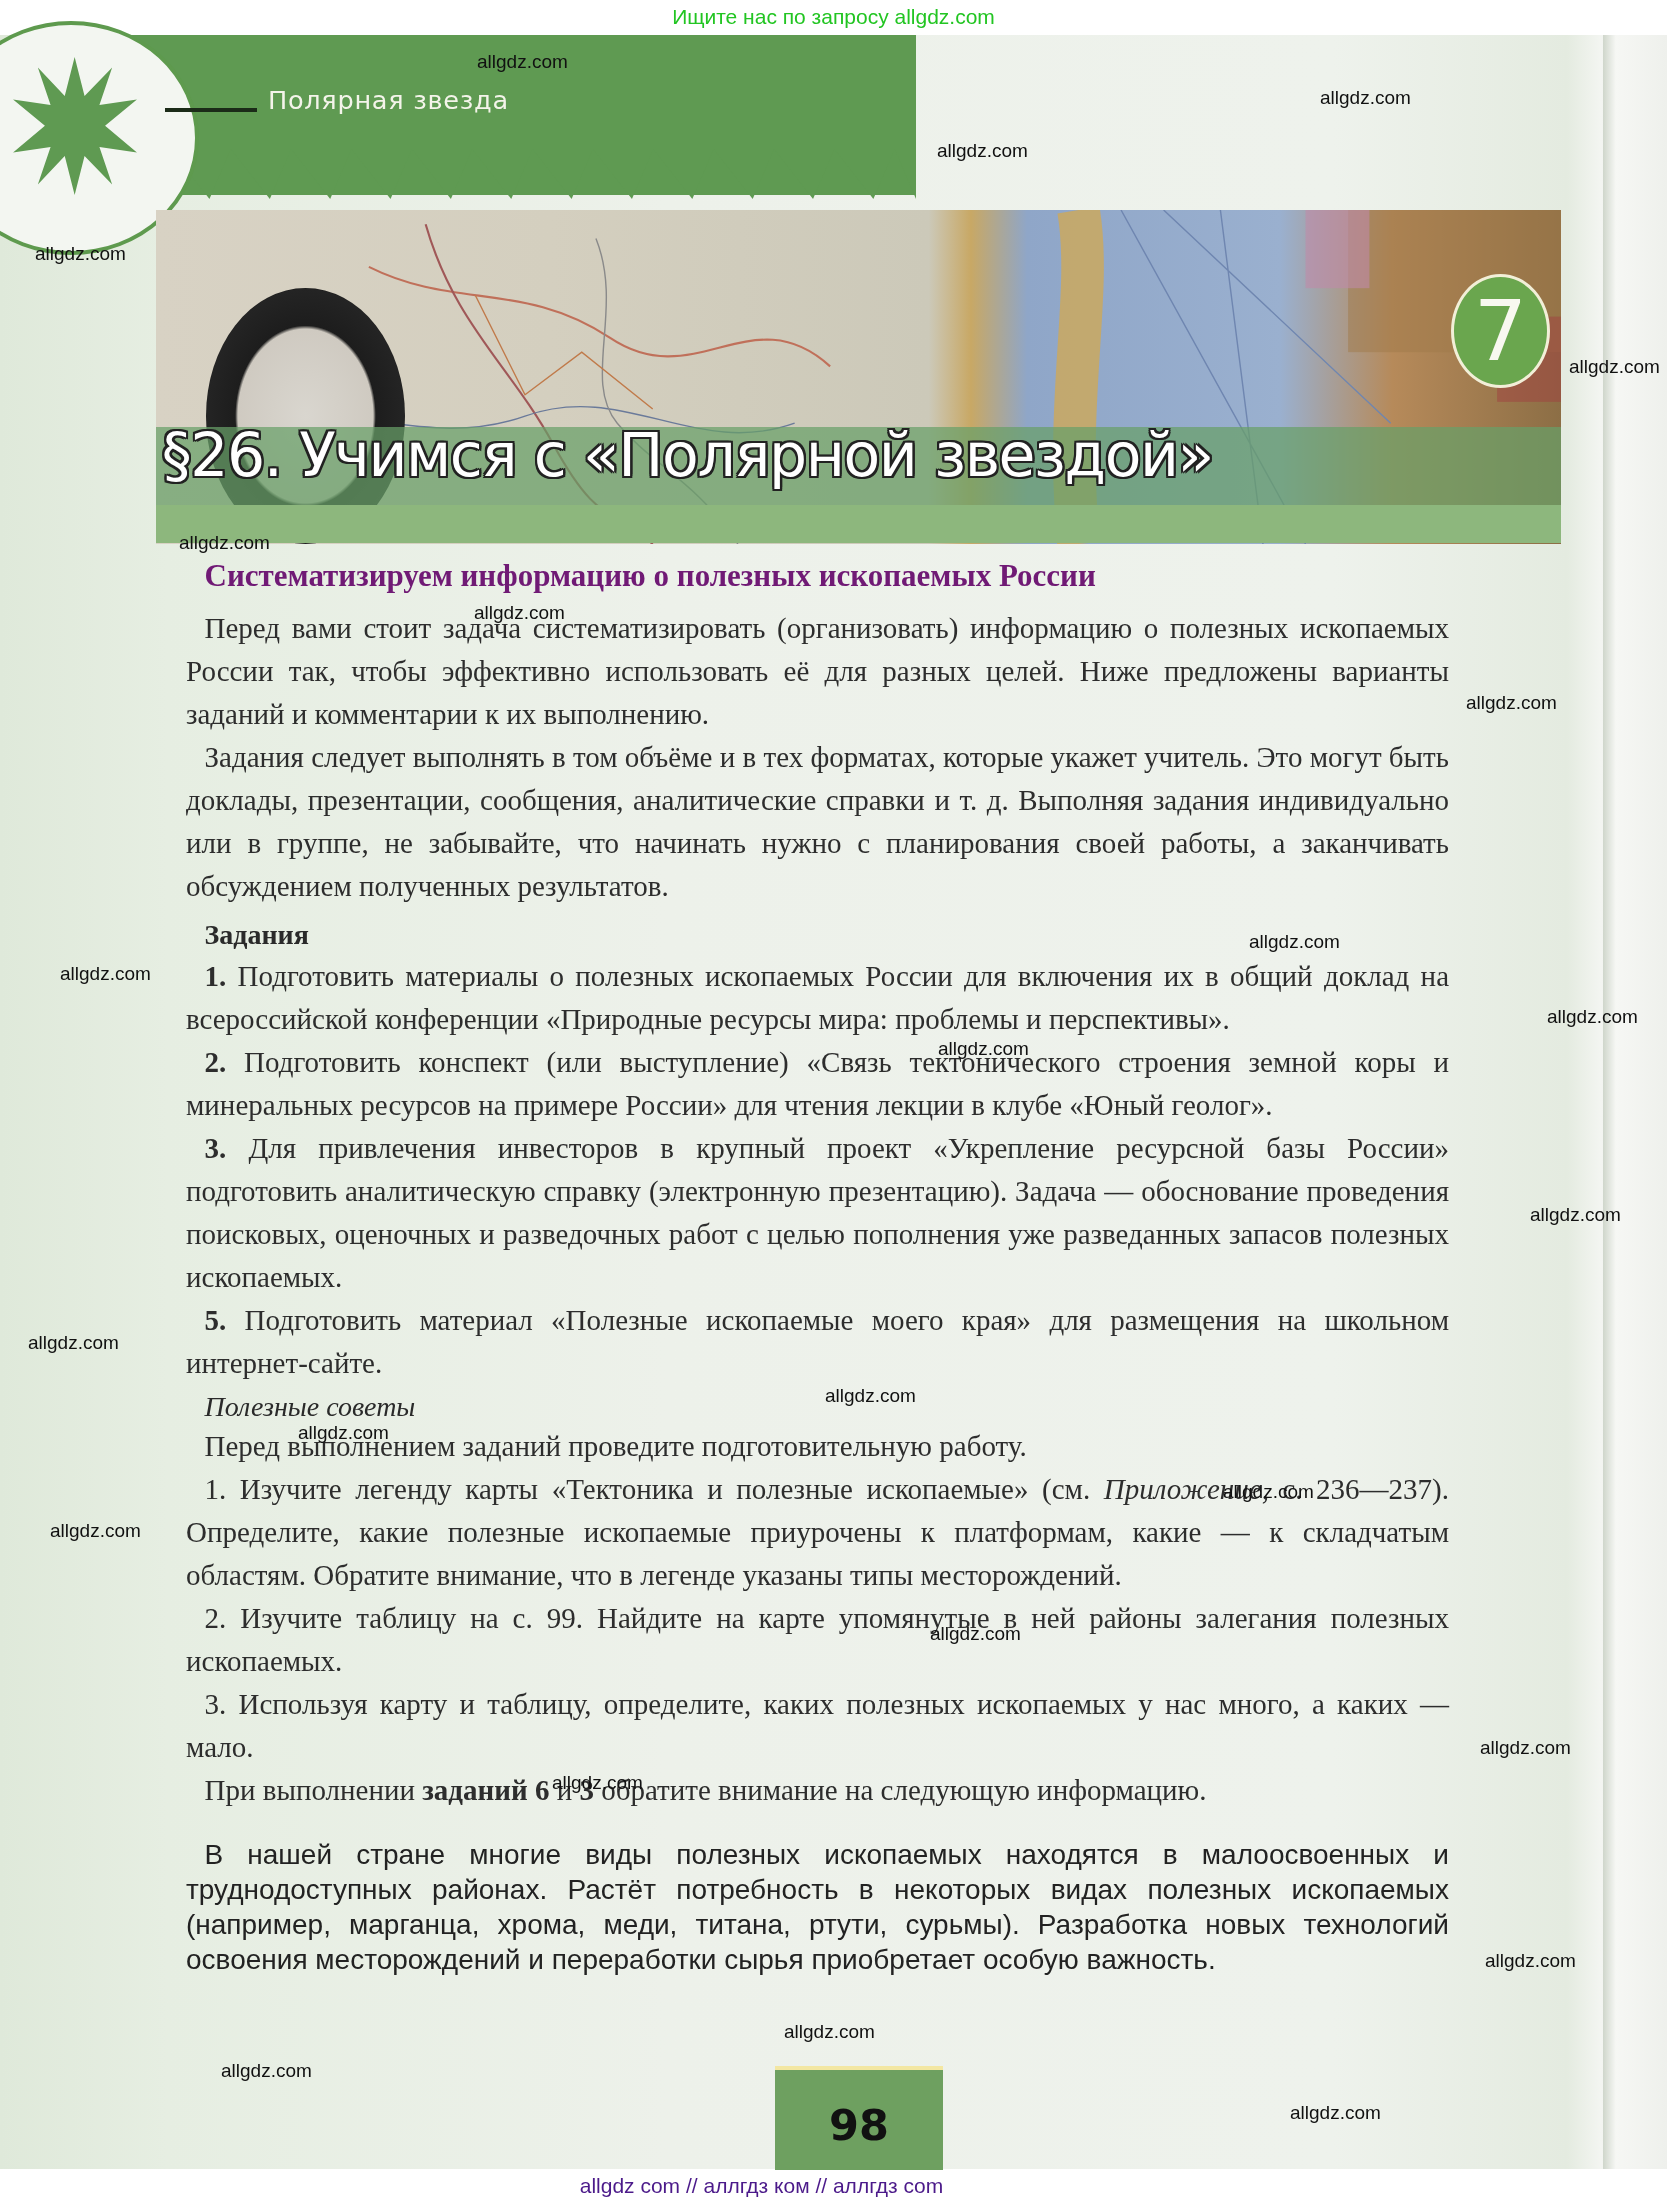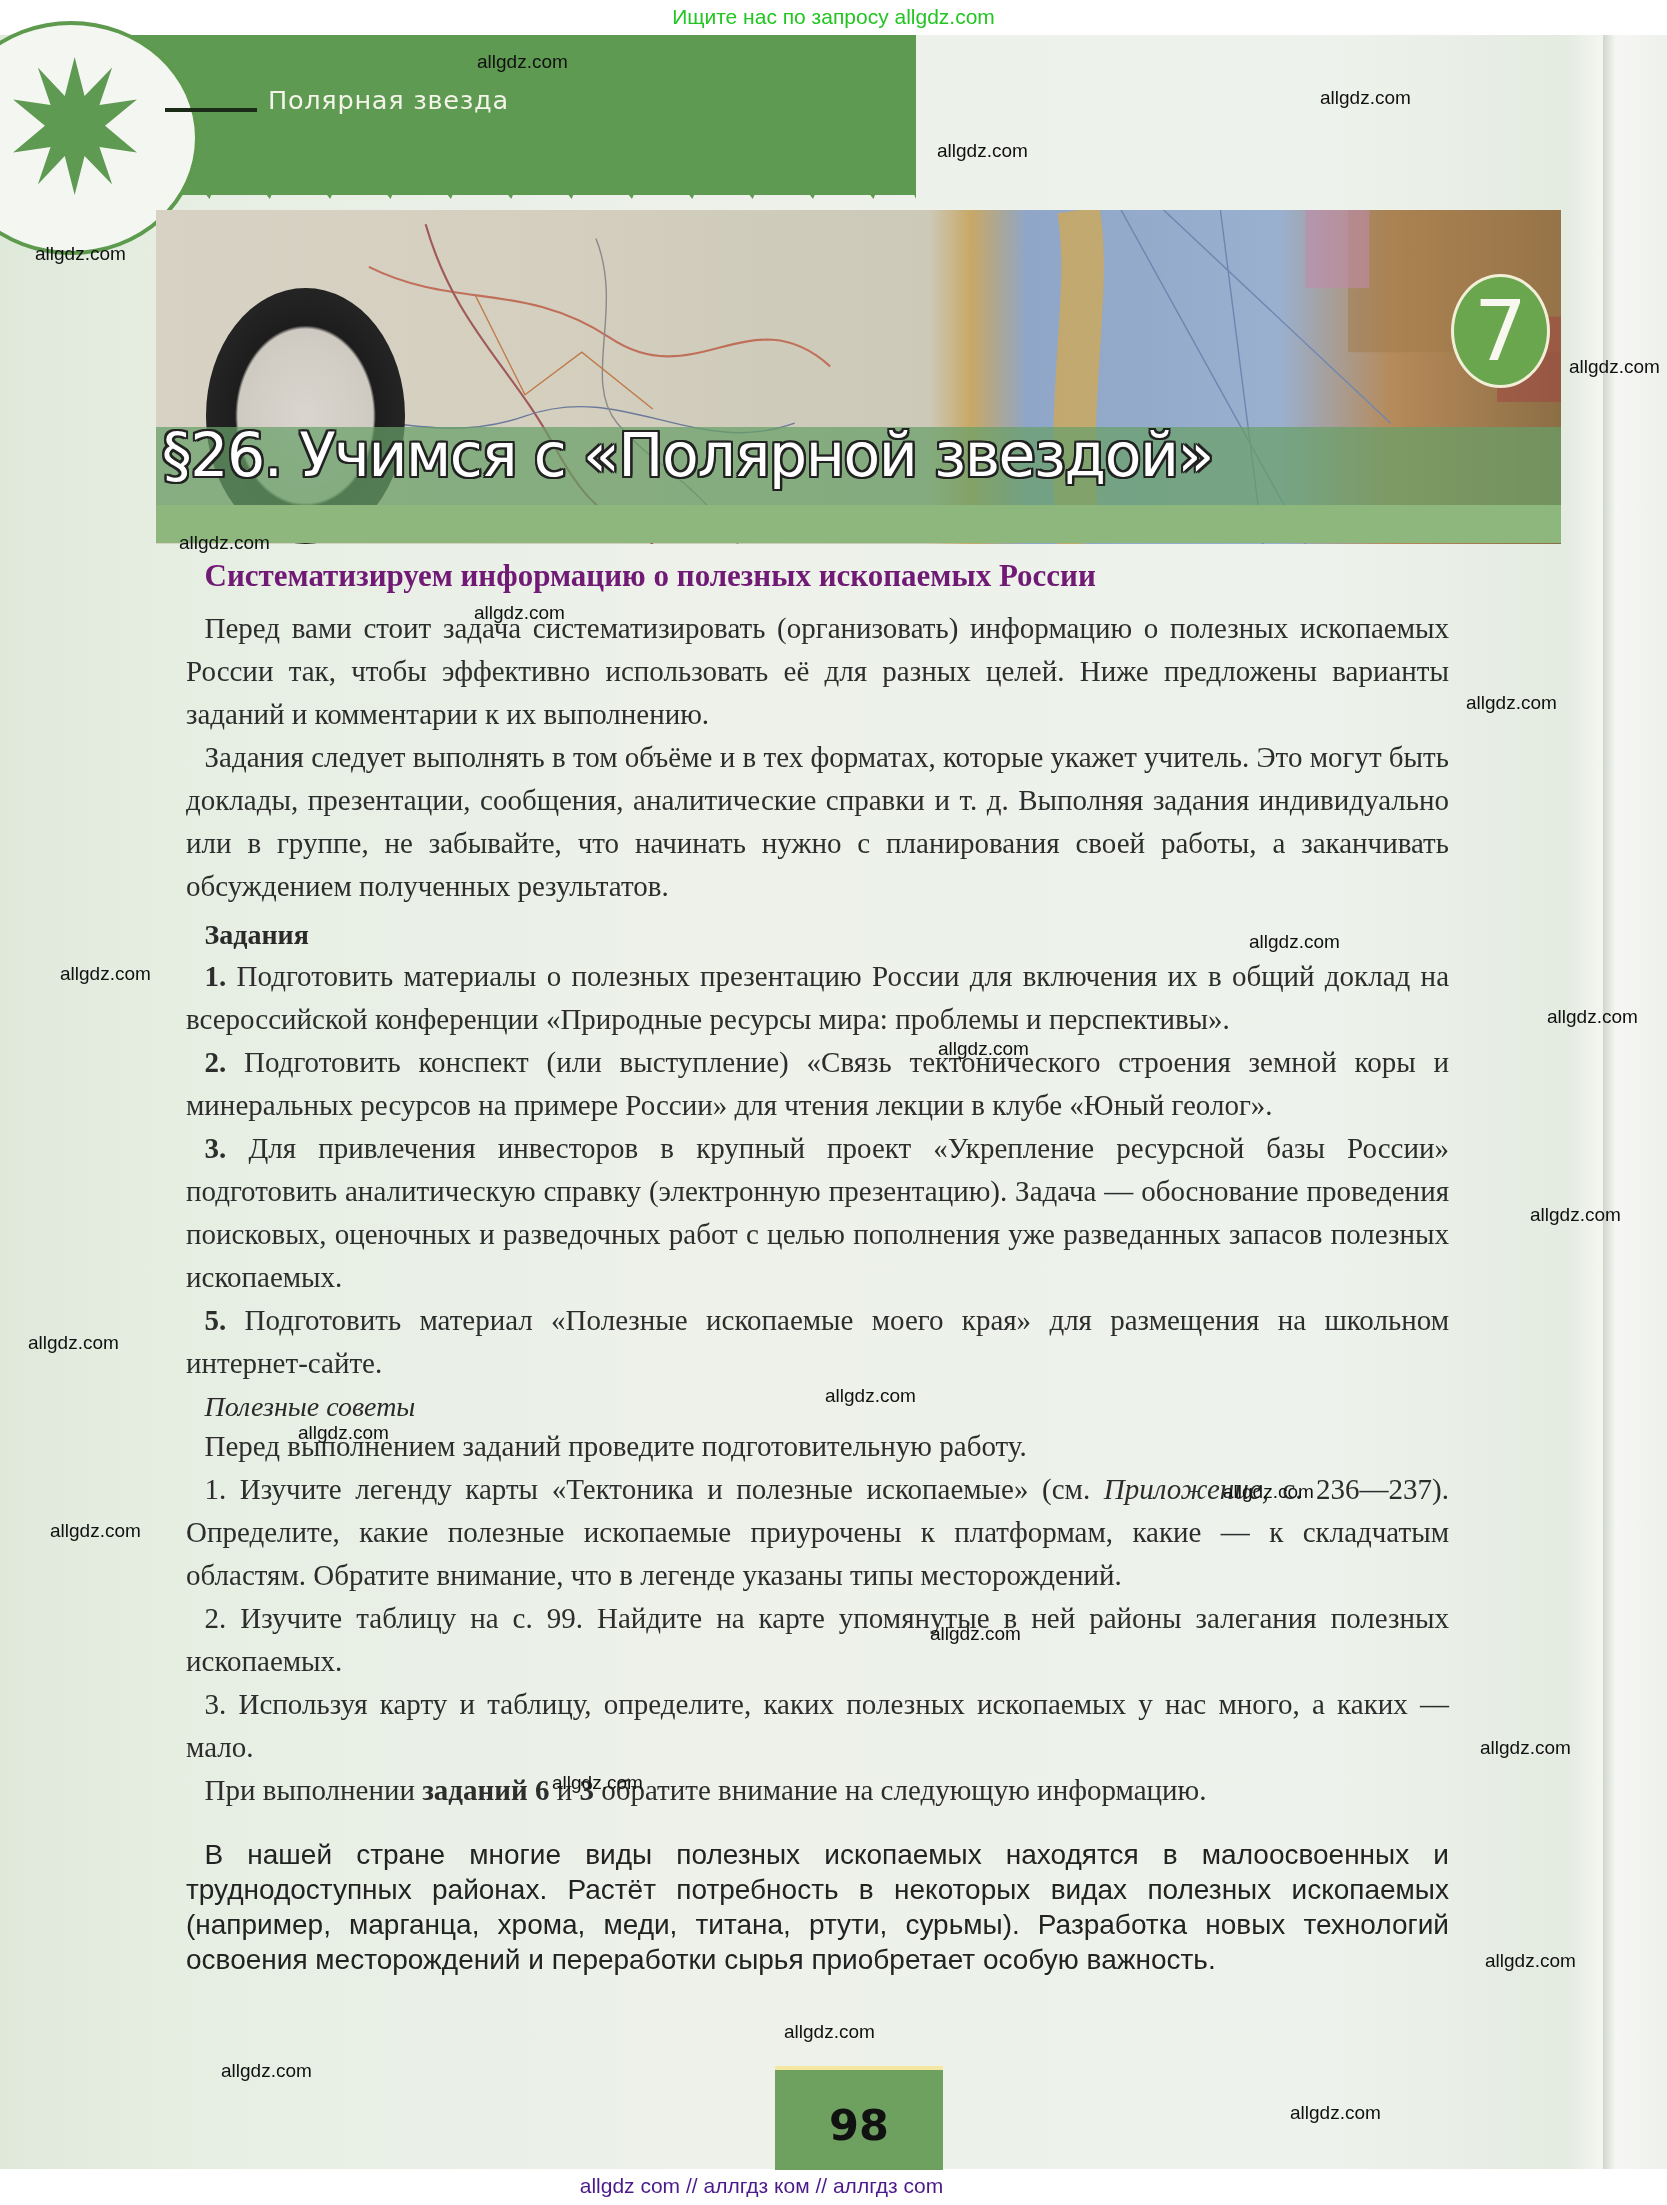--- a/index.html
+++ b/index.html
@@ -99,21 +99,21 @@
   <div class="title-text">§26. Учимся с «Полярной звездой»</div>
 </div>
 
 <div class="col">
   <div class="h2">Систематизируем информацию о полезных ископаемых России</div>
   <div class="gap"></div>
   <div class="p first">Перед вами стоит задача систематизировать (организовать) информацию о полезных ископаемых России так, чтобы эффективно использовать её для разных целей. Ниже предложены варианты заданий и комментарии к их выполнению.</div>
   <div class="p first">Задания следует выполнять в том объёме и в тех форматах, которые укажет учитель. Это могут быть доклады, презентации, сообщения, аналитические справки и т. д. Выполняя задания индивидуально или в группе, не забывайте, что начинать нужно с планирования своей работы, а заканчивать обсуждением полученных результатов.</div>
 
   <div class="sub">Задания</div>
-  <div class="p first"><span class="b">1.</span> <span>Подготовить материалы о полезных презентацию России для включения их в общий доклад на всероссийской конференции «Природные ресурсы мира: проблемы и перспективы».</span></div>
+  <div class="p first"><span class="b">1.</span> <span>Подготовить материалы о полезных ископаемых России для включения их в общий доклад на всероссийской конференции «Природные ресурсы мира: проблемы и перспективы».</span></div>
   <div class="p first"><span class="b">2.</span> <span>Подготовить конспект (или выступление) «Связь тектонического строения земной коры и минеральных ресурсов на примере России» для чтения лекции в клубе «Юный геолог».</span></div>
   <div class="p first"><span class="b">3.</span> <span>Для привлечения инвесторов в крупный проект «Укрепление ресурсной базы России» подготовить аналитическую справку (электронную презентацию). Задача — обоснование проведения поисковых, оценочных и разведочных работ с целью пополнения уже разведанных запасов полезных ископаемых.</span></div>
   <div class="p first"><span class="b">5.</span> <span>Подготовить материал «Полезные ископаемые моего края» для размещения на школьном интернет-сайте.</span></div>
 
   <div class="italic-h">Полезные советы</div>
   <div class="p first">Перед выполнением заданий проведите подготовительную работу.</div>
   <div class="p first"><span>1. Изучите легенду карты «Тектоника и полезные ископаемые» (см. </span><span class="i">Приложение</span><span>, с. 236—237). Определите, какие полезные ископаемые приурочены к платформам, какие — к складчатым областям. Обратите внимание, что в легенде указаны типы месторождений.</span></div>
   <div class="p first">2. Изучите таблицу на с. 99. Найдите на карте упомянутые в ней районы залегания полезных ископаемых.</div>
   <div class="p first">3. Используя карту и таблицу, определите, каких полезных ископаемых у нас много, а каких — мало.</div>
   <div class="p first"><span>При выполнении </span><span class="b">заданий 6</span><span> и </span><span class="b">3</span><span> обратите внимание на следующую информацию.</span></div>

